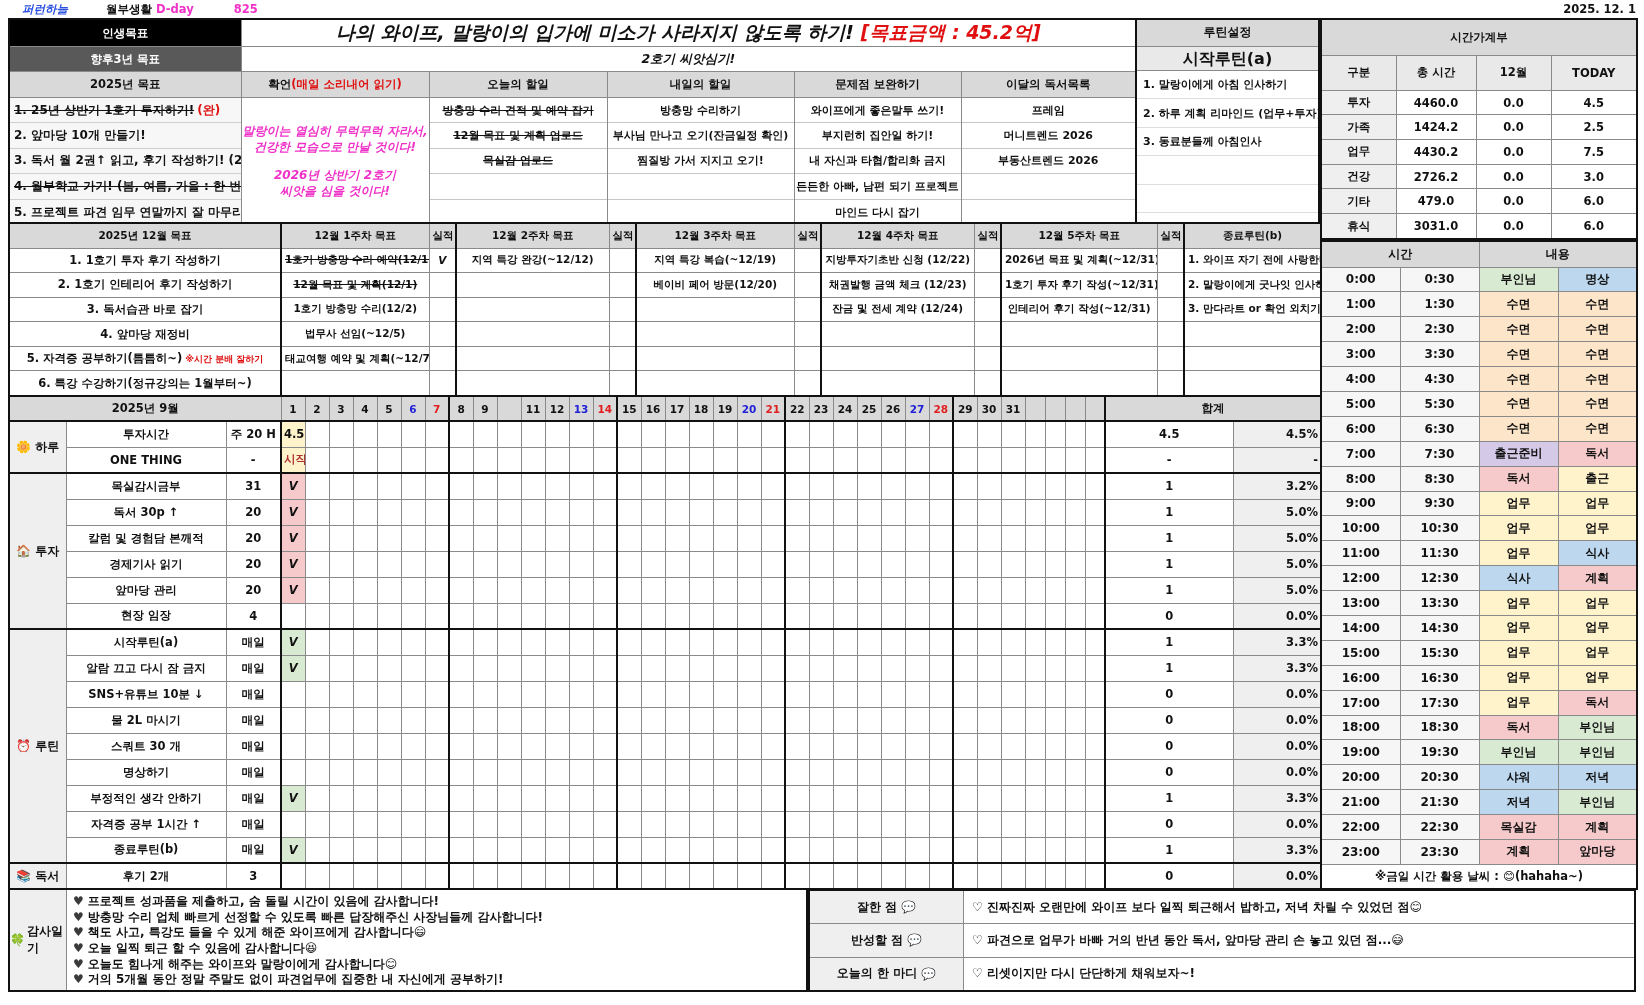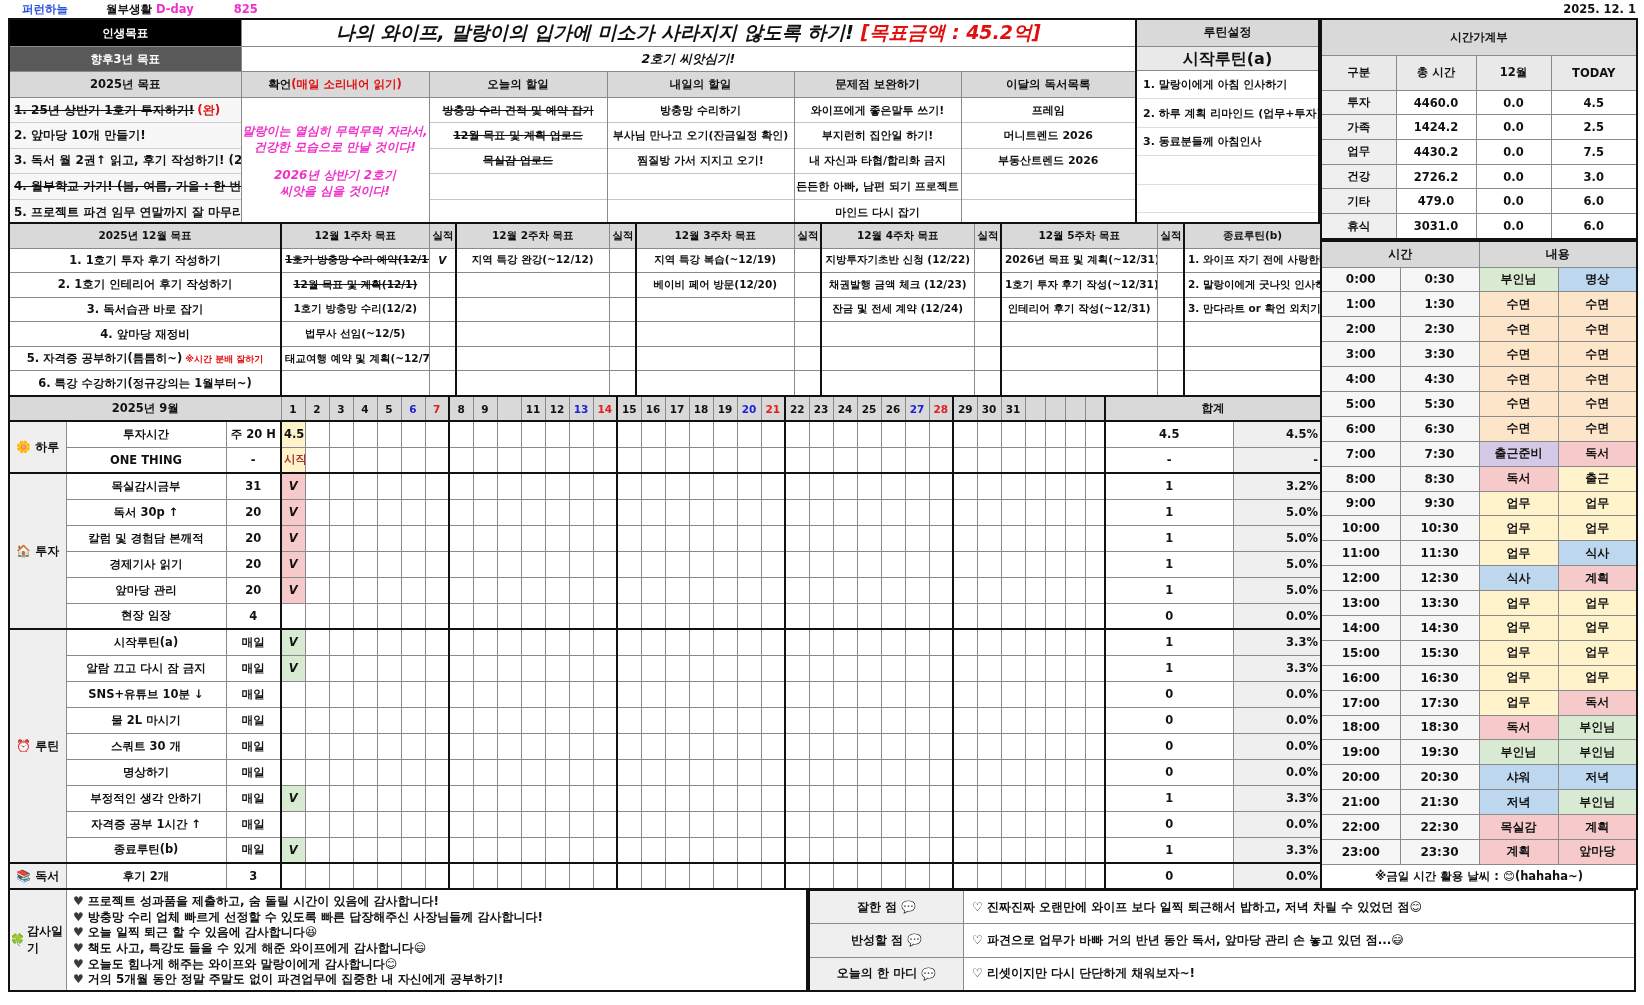--- a/index.html
+++ b/index.html
@@ -12,21 +12,21 @@
   .tbl { border:2px solid #111; }
   .hdr { background:#d9d9d9; font-weight:700; text-align:center; font-size:12px; }
   .subhdr { background:#e9e9e9; font-weight:700; text-align:center; }
   .blackbar { background:#000; color:#fff; font-weight:700; text-align:center; font-size:13px; }
   .graybar { background:#595959; color:#fff; font-weight:700; text-align:center; font-size:12.5px; }
   .center { text-align:center; }
   .left { text-align:left; }
   .italic { font-style:italic; }
   .red { color:#e01010; }
   .magenta { color:#f031c8; }
-  .blue-t { color:#2b50e0; }
+  .blue-t { color:#2b50e0;font-style:italic; }
   .strike { text-decoration:line-through; }
   .sat { color:#2121d6; }
   .sun { color:#e02020; }
   .bg-yellow { background:#fff3cc; }
   .bg-pink { background:#f6caca; }
   .bg-green { background:#d9ead3; }
   .bg-blue { background:#bdd7ee; }
   .bg-orange { background:#fce5c8; }
   .bg-lavender { background:#d4c9e6; }
   .bg-lgray { background:#efefef; }
@@ -1393,22 +1393,22 @@
   </div>
 
   <div id="panelG" class="panel">
     <div class="icon-col">
       <span style="margin-right:2px">🍀</span>
       <span>감사일기</span>
     </div>
     <div class="lines" id="gratitude-lines">
         <div class="grat-line"><span class="heart">♥</span><span>프로젝트 성과품을 제출하고, 숨 돌릴 시간이 있음에 감사합니다!</span></div>
         <div class="grat-line"><span class="heart">♥</span><span>방충망 수리 업체 빠르게 선정할 수 있도록 빠른 답장해주신 사장님들께 감사합니다!</span></div>
+        <div class="grat-line"><span class="heart">♥</span><span>책도 사고, 특강도 들을 수 있게 해준 와이프에게 감사합니다😄</span></div>
         <div class="grat-line"><span class="heart">♥</span><span>오늘 일찍 퇴근 할 수 있음에 감사합니다😆</span></div>
-        <div class="grat-line"><span class="heart">♥</span><span>책도 사고, 특강도 들을 수 있게 해준 와이프에게 감사합니다😄</span></div>
         <div class="grat-line"><span class="heart">♥</span><span>오늘도 힘나게 해주는 와이프와 말랑이에게 감사합니다😊</span></div>
         <div class="grat-line"><span class="heart">♥</span><span>거의 5개월 동안 정말 주말도 없이 파견업무에 집중한 내 자신에게 공부하기!</span></div>
       </div>
   </div>
 
   <div id="panelH" class="panel">
       <div class="refl-row">
         <div class="refl-label">
           <span>잘한 점</span>
           <span>💬</span>

